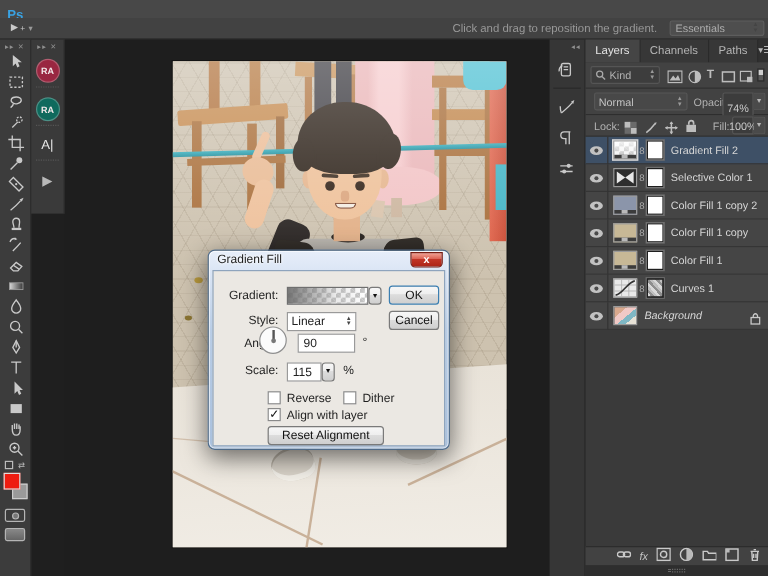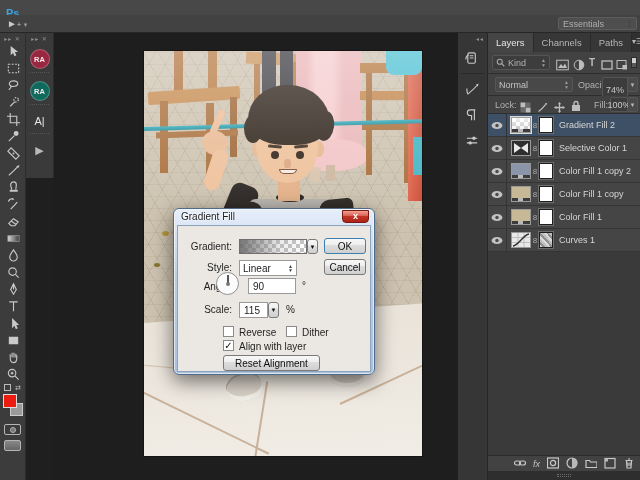--- a/index.html
+++ b/index.html
@@ -114,20 +114,21 @@
 <body>
 
 <div class="app">
 
   <div class="ab menubar">
     <span class="ps-logo">Ps</span>
   </div>
 
   <div class="ab optionsbar">
     <span class="ab opt-tool">►<span style="font-size:7px;">+</span> <span style="font-size:7px;color:#9a9a9a;">▾</span></span>
+    <span class="ab opt-hint">Click and drag to reposition the gradient.</span>
     <div class="ab workspace">
       <span>Essentials</span>
       <span class="updown">
           <span>▲</span>
           <span>▼</span>
         </span>
     </div>
   </div>
 
   <div class="ab tooldock">
@@ -617,20 +618,34 @@
             </svg>
           </div>
           <div class="thumb" style="background:#e9e9e9;"><svg width="18" height="14" viewBox="0 0 18 14">
               <path d="M6 0 V14 M12 0 V14 M0 4.5 H18 M0 9.5 H18" stroke="#b0b0b0" stroke-width="0.7"></path>
               <path d="M1 13 C7 12 11 2 17 1" stroke="#333" stroke-width="1.4" fill="none"></path>
             </svg></div>
           <span class="linkic">8</span>
           <span class="mask" style="background:repeating-linear-gradient(48deg,#d9d9d9 0 2px,#8f8f8f 2px 4px,#bfbfbf 4px 6px);"></span>
           <span class="lname">Curves 1</span>
         </div>
+        <div class="lrow">
+          <div class="eyecell">
+            <svg width="12" height="9" viewBox="0 0 12 9">
+              <ellipse cx="6" cy="4.5" rx="5.4" ry="3.6" fill="#c2c2c2"></ellipse>
+              <circle cx="6" cy="4.5" r="1.7" fill="#4a4a4a"></circle>
+            </svg>
+          </div>
+          <div class="thumb" style="background:linear-gradient(140deg,#d9a98e 0 30%,#f0c9c6 30% 55%,#7fb7c4 55% 75%,#e7e2d6 75%);"></div>
+          <span class="lname" style="font-style:italic;">Background</span>
+          <span style="position:absolute;right:6px;top:6px;"><svg width="9" height="11" viewBox="0 0 10 12">
+              <rect x="1" y="5" width="8" height="6" fill="none" stroke="#c9c9c9" stroke-width="1.2"></rect>
+              <path d="M3 5 V3.5 A2 2 0 0 1 7 3.5 V5" stroke="#c9c9c9" stroke-width="1.2" fill="none"></path>
+            </svg></span>
+        </div>
       </div>
     <div class="ab bottombar" id="bottomBar">
         <span><svg width="12" height="12" viewBox="0 0 12 12">
             <rect x="0.5" y="4" width="6" height="4" rx="2" stroke="#c9c9c9" stroke-width="1.2" fill="none"></rect>
             <rect x="5.5" y="4" width="6" height="4" rx="2" stroke="#c9c9c9" stroke-width="1.2" fill="none"></rect>
           </svg></span>
         <span style="font-size: 9px; font-style: italic; color: rgb(195, 195, 195);">fx</span>
         <span><svg width="12" height="12" viewBox="0 0 12 12">
             <rect x="0.5" y="1" width="11" height="10" stroke="#c9c9c9" stroke-width="1.2" fill="none"></rect>
             <circle cx="6" cy="6" r="2.6" stroke="#c9c9c9" stroke-width="1.2" fill="none"></circle>

